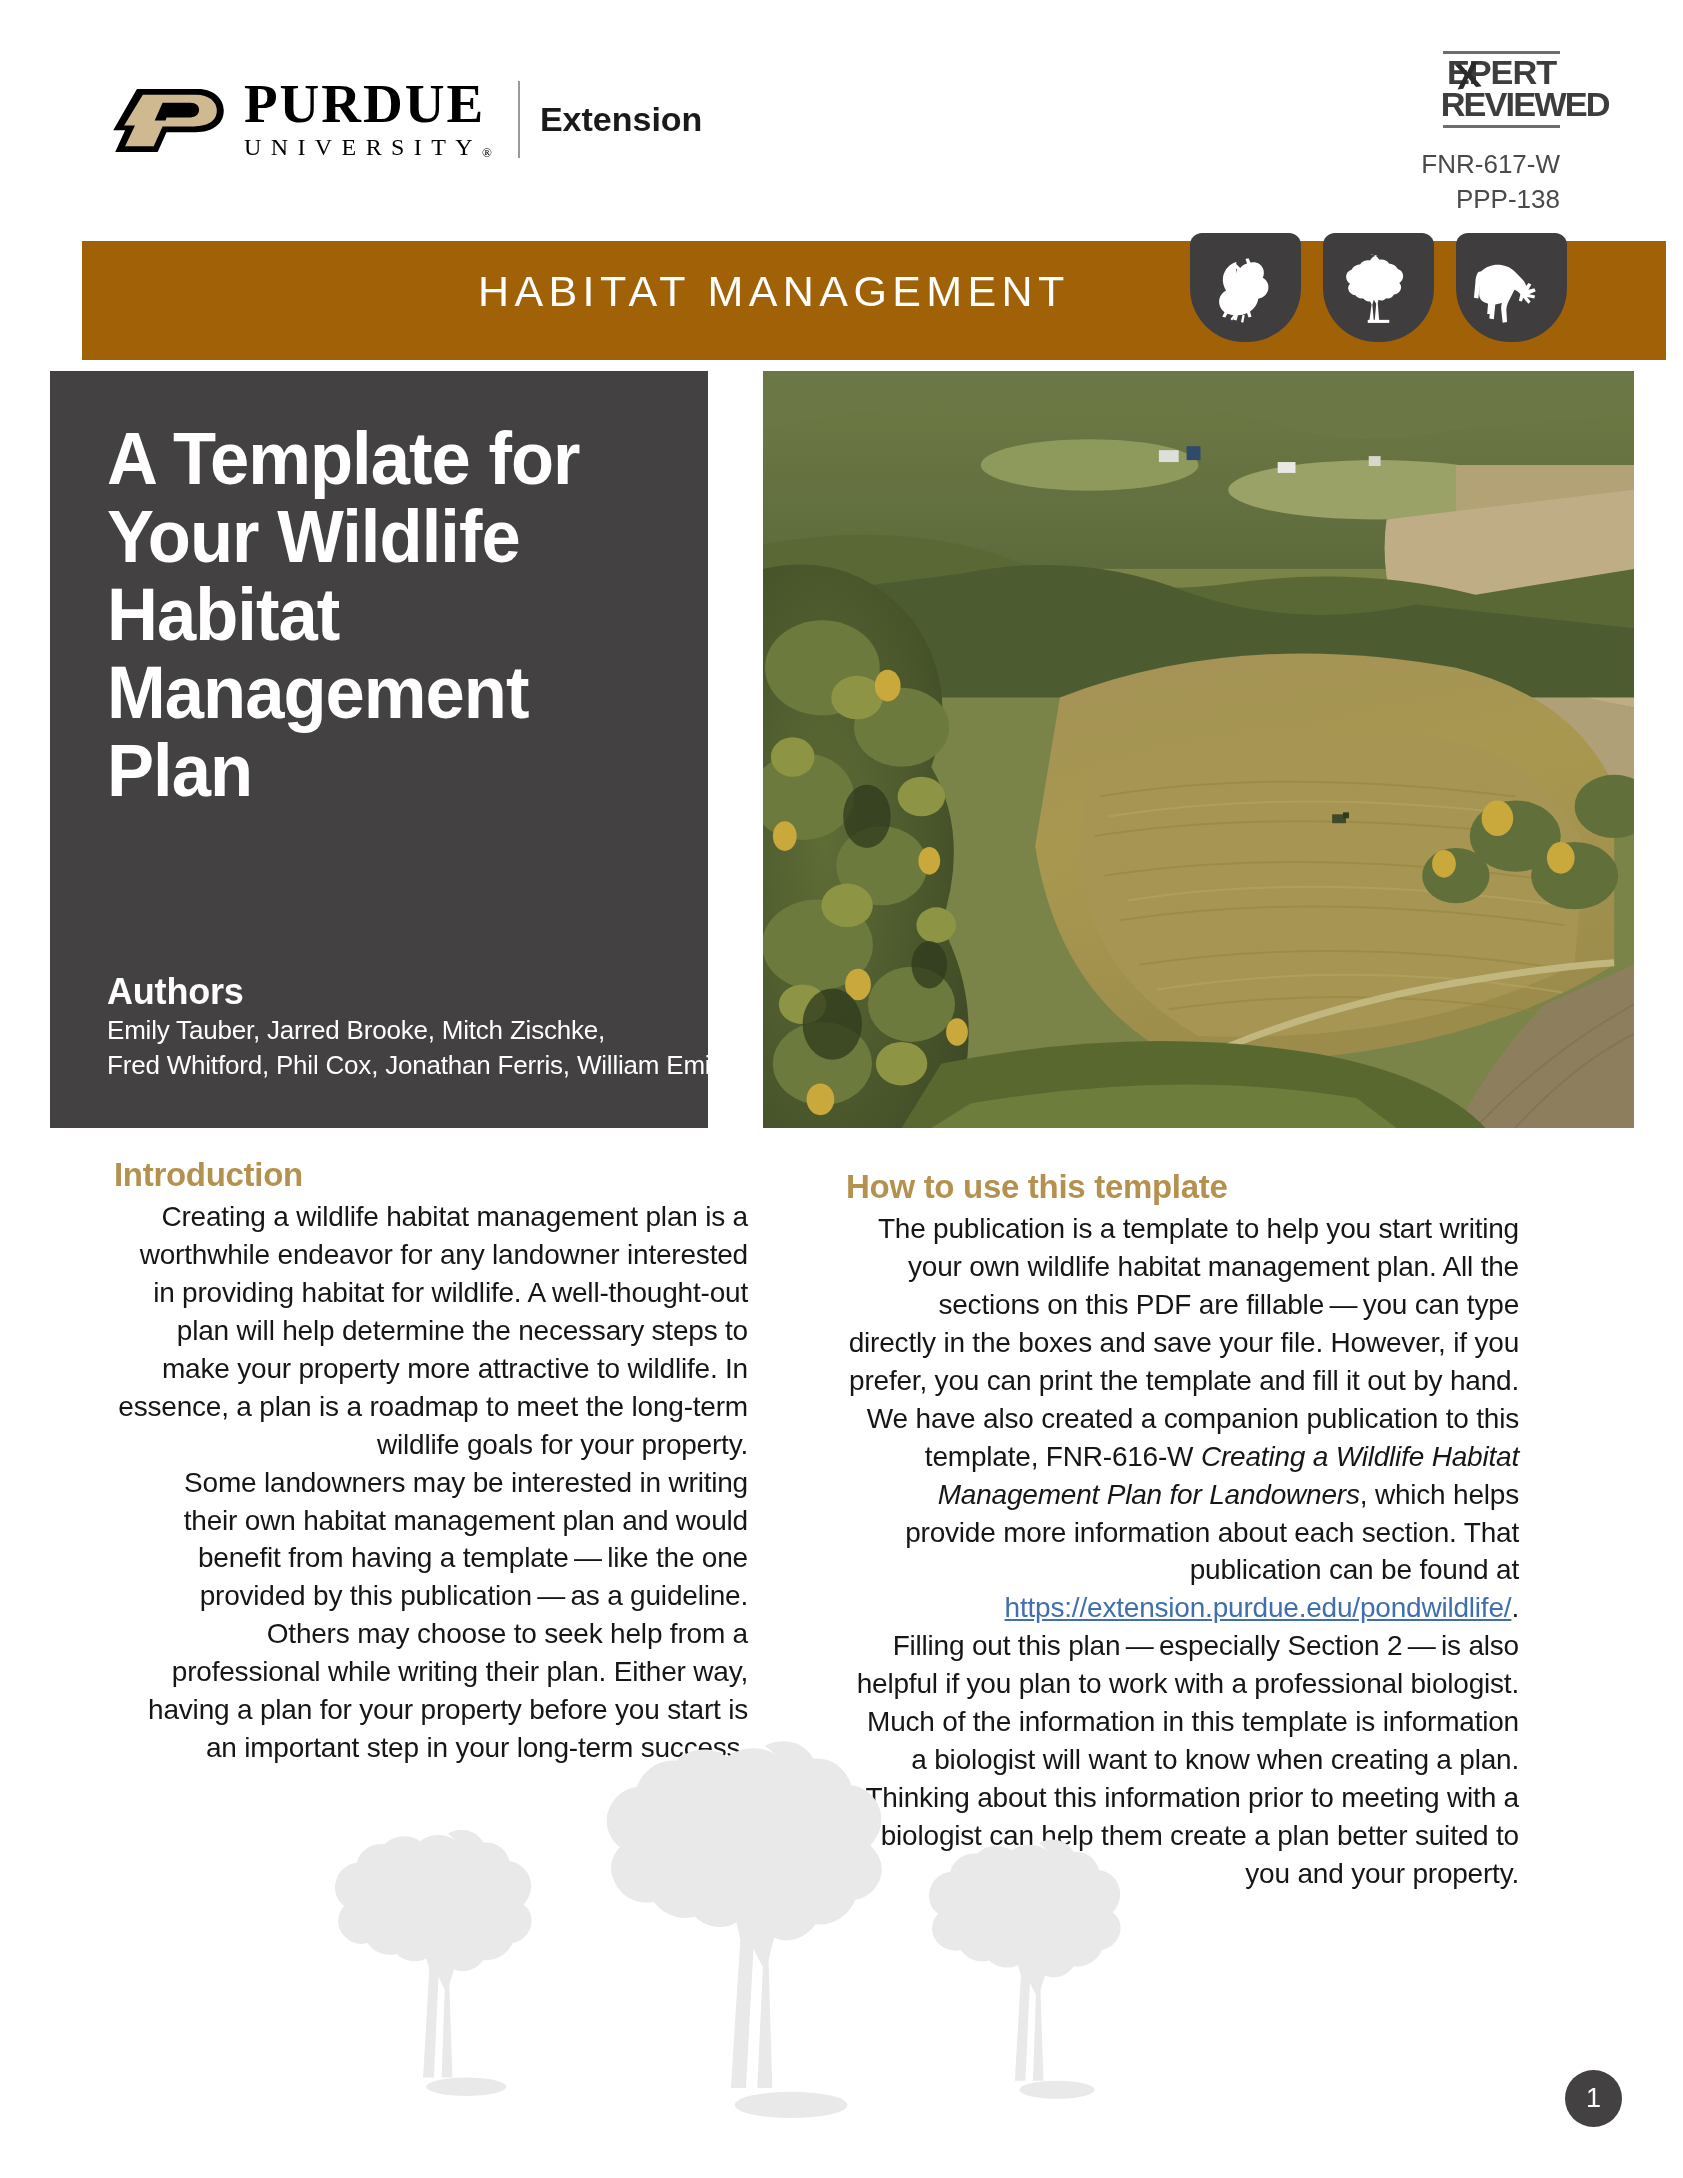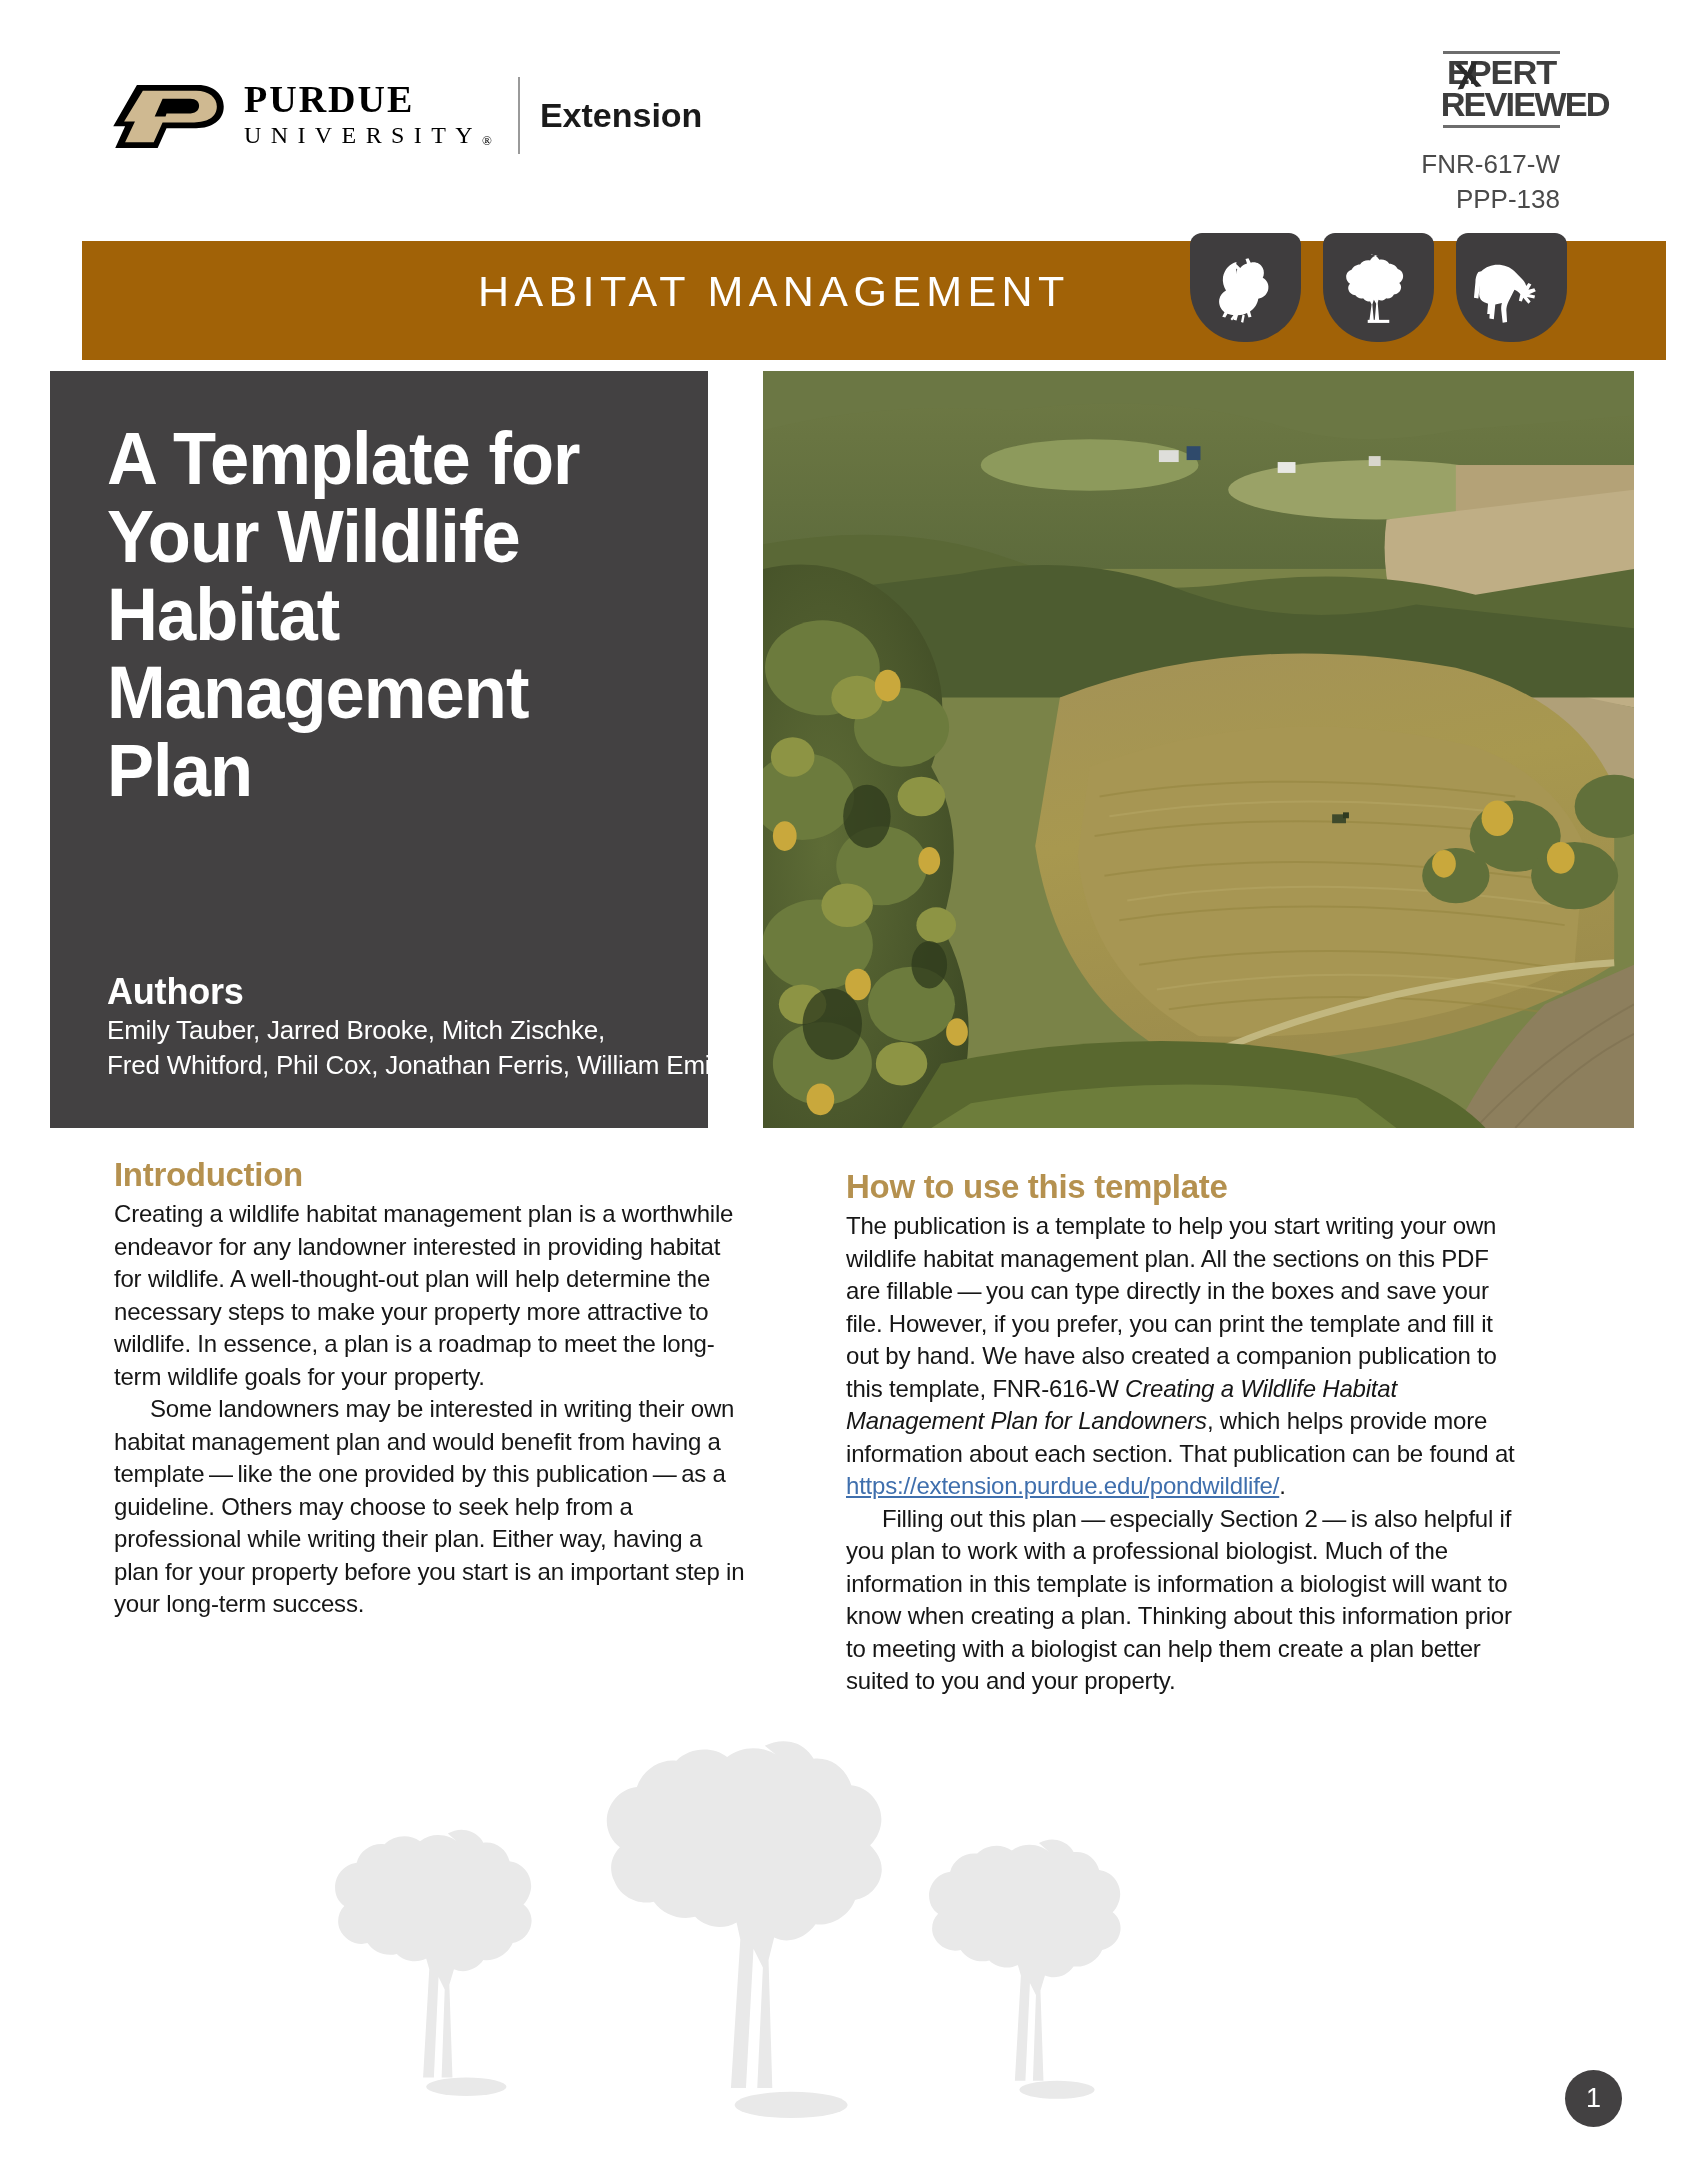--- a/index.html
+++ b/index.html
@@ -31,21 +31,21 @@
   #purdue-mark { width: 115px; height: 73px; display:block; }
   #purdue-wordmark {
     margin-left: 18px;
     display: flex;
     flex-direction: column;
     justify-content: center;
   }
   #purdue-wordmark .pw-top {
     font-family: "Liberation Serif", serif;
     font-weight: bold;
-    font-size: 38px;
+    font-size: 55px;
     letter-spacing: 2px;
     line-height: 0.98;
     color: #000000;
   }
   #purdue-wordmark .pw-bottom {
     font-family: "Liberation Serif", serif;
     font-weight: normal;
     font-size: 24px;
     letter-spacing: 9.4px;
     line-height: 1.2;
@@ -200,26 +200,26 @@
   .section-heading {
     font-size: 33px;
     font-weight: bold;
     color: #b5914f;
     margin: 0 0 4px 0;
     letter-spacing: -0.3px;
   }
   #col-right .section-heading { margin-top: 12px; }
 
   .body-text {
-    font-size: 24px;
+    font-size: 28px;
     line-height: 1.355;
     color: #161616;
     margin: 0;
     letter-spacing: -0.2px;
-    text-align: left;
+    text-align: right;
   }
   .body-text + .body-text { text-indent: 36px; }
   .body-text em { font-style: italic; }
   .link { color: #3f6fad; }
 
   
   #tree-watermark {
     position: absolute;
     left: 297px; bottom: 40px;
     width: 990px; height: 416px;

